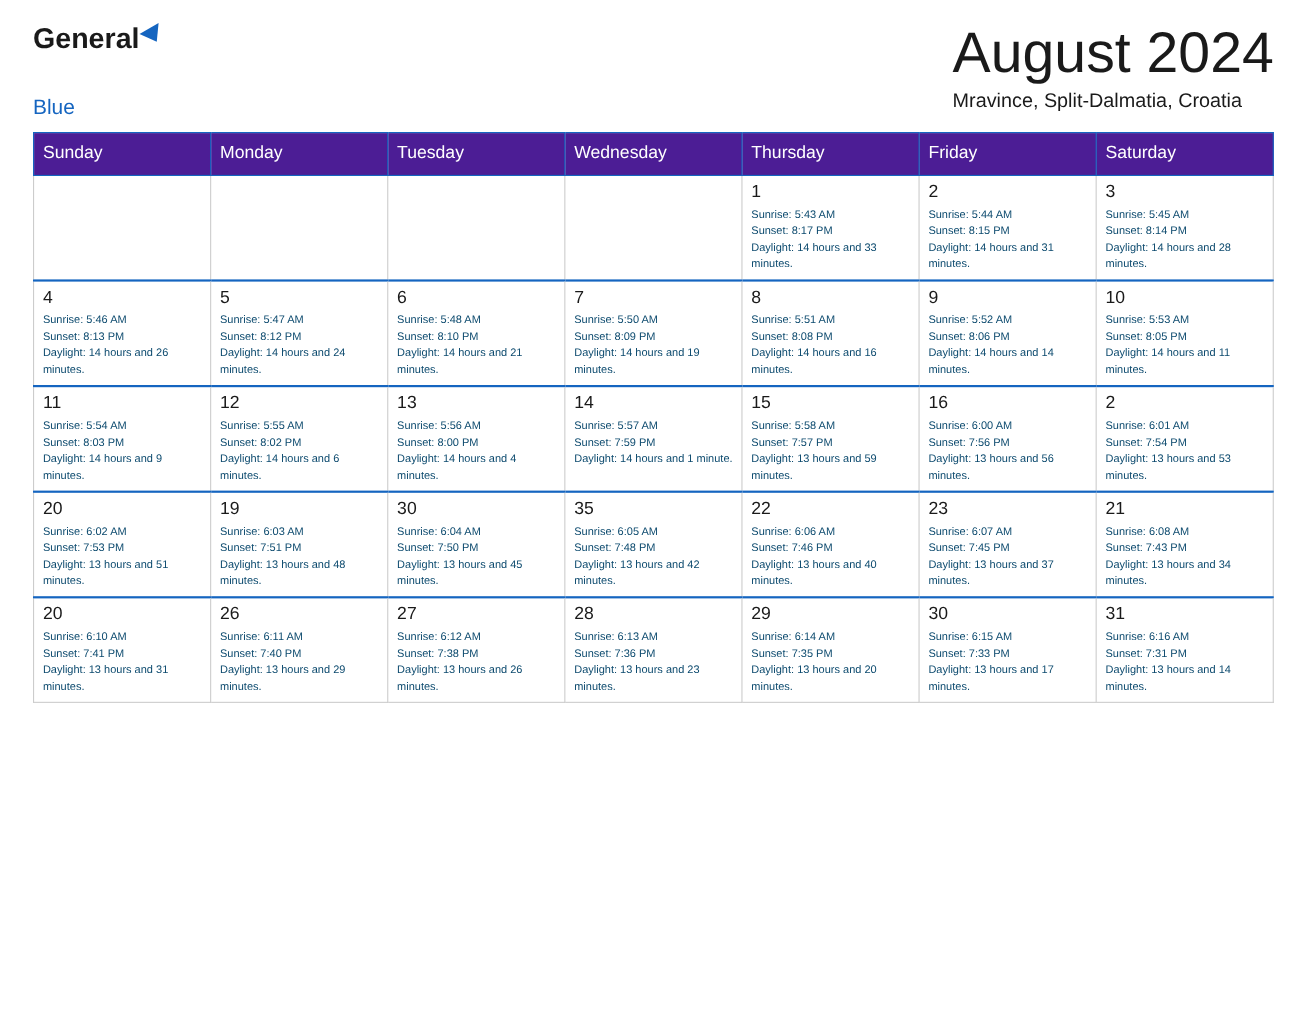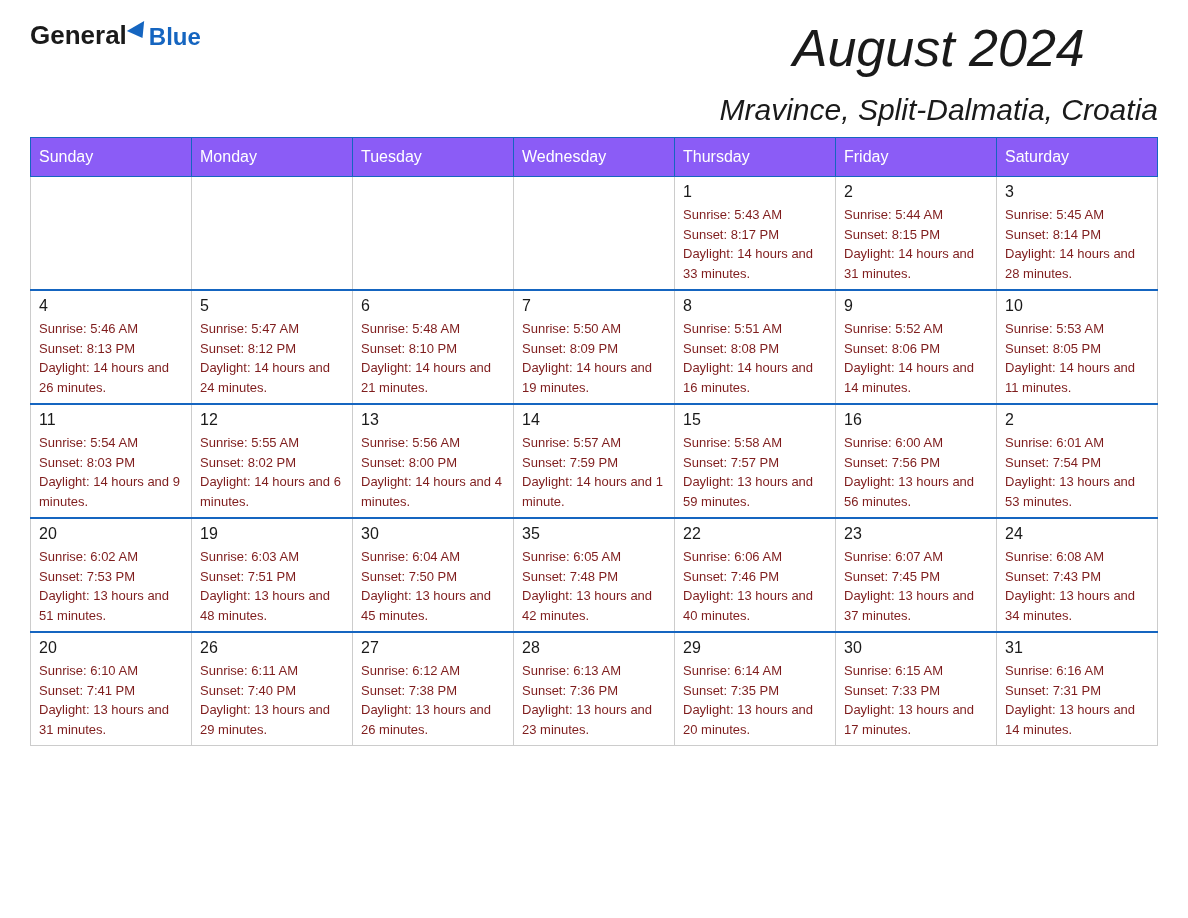--- a/index.html
+++ b/index.html
@@ -11,72 +11,72 @@
       padding: 20px 30px;
     }
     .header-row {
       display: flex;
       justify-content: space-between;
       align-items: flex-start;
       margin-bottom: 10px;
     }
     .logo {
       display: flex;
-      flex-direction: row;
-      align-items: flex-end;
+      flex-direction: column;
+      align-items: flex-start;
+      gap: 37px;
     }
     .logo-general {
       font-size: 26px;
       font-weight: bold;
       color: #1a1a1a;
     }
     .logo-blue {
-      font-size: 24px;
-      font-weight: bold;
+      font-size: 19px;
+      font-weight: normal;
       color: #1565c0;
     }
     .logo-triangle {
       display: inline-block;
       width: 0;
       height: 0;
       border-left: 10px solid transparent;
       border-right: 10px solid transparent;
       border-top: 14px solid #1565c0;
       margin-left: 2px;
       vertical-align: middle;
       transform: rotate(-30deg);
       position: relative;
       top: -4px;
     }
     .logo-top-line {
       display: flex;
       align-items: center;
     }
     .title-block {
-      text-align: center;
-      font-style: italic;
+      text-align: left;
     }
     .month-title {
       font-size: 52px;
       font-weight: normal;
       color: #1a1a1a;
       line-height: 1.1;
     }
     .location-subtitle {
-      font-size: 30px;
-      color: #1a1a1a;
-      margin-top: 16px;
+      font-size: 18px;
+      color: #1a1a1a;
+      margin-top: 4px;
     }
     .calendar-table {
       width: 100%;
       border-collapse: collapse;
       margin-top: 10px;
     }
     .calendar-table th {
-      background-color: #8b5cf6;
+      background-color: #4c1d95;
       color: #ffffff;
       font-size: 16px;
       font-weight: normal;
       padding: 10px 8px;
       text-align: left;
       border: 1px solid #1565c0;
     }
     .calendar-table td {
       border: 1px solid #cccccc;
       vertical-align: top;
@@ -87,23 +87,23 @@
       color: #1a1a1a;
     }
     .day-number {
       font-size: 16px;
       font-weight: normal;
       color: #1a1a1a;
       display: block;
       margin-bottom: 4px;
     }
     .day-info {
-      font-size: 13px;
+      font-size: 10px;
       line-height: 1.5;
-      color: #7f1d1d;
+      color: #0c4a6e;
     }
     .empty-cell {
       background: #ffffff;
     }
     .row-border-top td {
       border-top: 2px solid #1565c0;
     }
   </style>
 </head>
 <body>
@@ -232,21 +232,21 @@
         </td>
         <td>
           <span class="day-number">22</span>
           <div class="day-info">Sunrise: 6:06 AM<br>Sunset: 7:46 PM<br>Daylight: 13 hours and 40 minutes.</div>
         </td>
         <td>
           <span class="day-number">23</span>
           <div class="day-info">Sunrise: 6:07 AM<br>Sunset: 7:45 PM<br>Daylight: 13 hours and 37 minutes.</div>
         </td>
         <td>
-          <span class="day-number">24</span>
+          <span class="day-number">21</span>
           <div class="day-info">Sunrise: 6:08 AM<br>Sunset: 7:43 PM<br>Daylight: 13 hours and 34 minutes.</div>
         </td>
       </tr>
       <tr class="row-border-top">
         <td>
           <span class="day-number">20</span>
           <div class="day-info">Sunrise: 6:10 AM<br>Sunset: 7:41 PM<br>Daylight: 13 hours and 31 minutes.</div>
         </td>
         <td>
           <span class="day-number">26</span>

